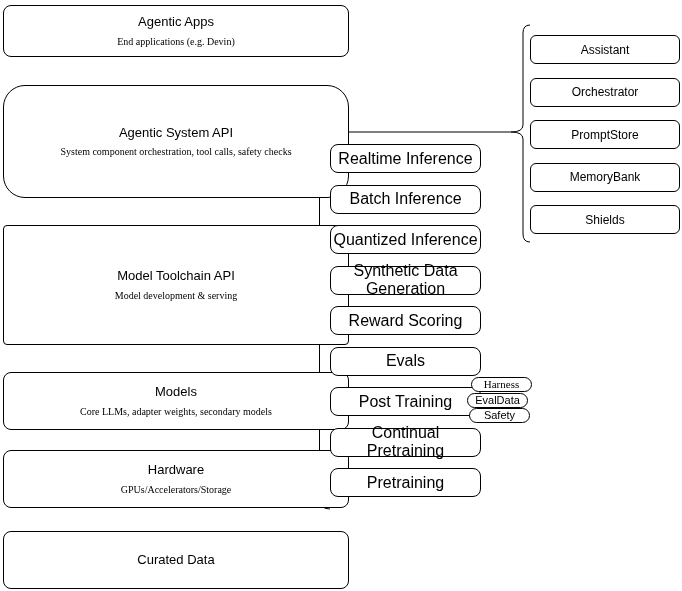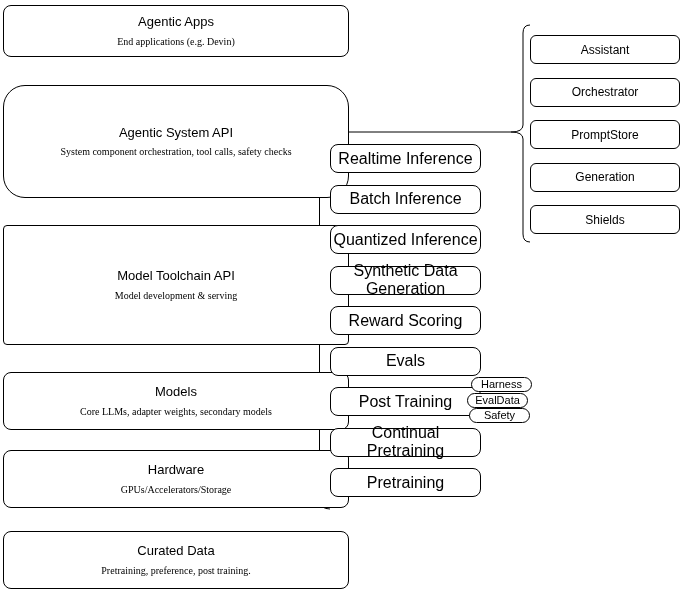--- a/index.html
+++ b/index.html
@@ -49,21 +49,21 @@
     font-size:16px;text-align:center;
   }
 
   
   .pill{
     position:absolute;box-sizing:border-box;height:15px;width:61px;
     background:var(--fill);border:1px solid var(--stroke);border-radius:8px;
     display:flex;align-items:center;justify-content:center;
     font-size:11px;line-height:1;z-index:3;
   }
-  .pill:nth-child(1){left:471px;top:377px;}
+  .pill:nth-child(1){left:471px;top:377px;font-family:Liberation Serif, serif;}
   .pill:nth-child(2){left:467px;top:393px;}
   .pill:nth-child(3){left:469px;top:408px;}
 
   
   .right-stack{
     position:absolute;left:530px;top:35px;width:150px;
     display:flex;flex-direction:column;gap:13.5px;
   }
   .rbox{
     box-sizing:border-box;height:29px;width:150px;
@@ -107,21 +107,20 @@
       <div class="lsub">Core LLMs, adapter weights, secondary models</div>
     </div>
 
     <div class="lbox">
       <div class="ltitle">Hardware</div>
       <div class="lsub">GPUs/Accelerators/Storage</div>
     </div>
 
     <div class="lbox">
       <div class="ltitle">Curated Data</div>
-      <div class="lsub">Pretraining, preference, post training.</div>
     </div>
   </div>
 
   <div class="mid-stack" id="mid-stack">
     <div class="mbox">
       <span>Realtime Inference</span>
     </div>
 
     <div class="mbox">
       <span>Batch Inference</span>
@@ -177,21 +176,21 @@
 
     <div class="rbox">
       <span>Orchestrator</span>
     </div>
 
     <div class="rbox">
       <span>PromptStore</span>
     </div>
 
     <div class="rbox">
-      <span>Generation</span>
+      <span>MemoryBank</span>
     </div>
 
     <div class="rbox">
       <span>Shields</span>
     </div>
   </div>
 
 </div>
 
 </body></html>

